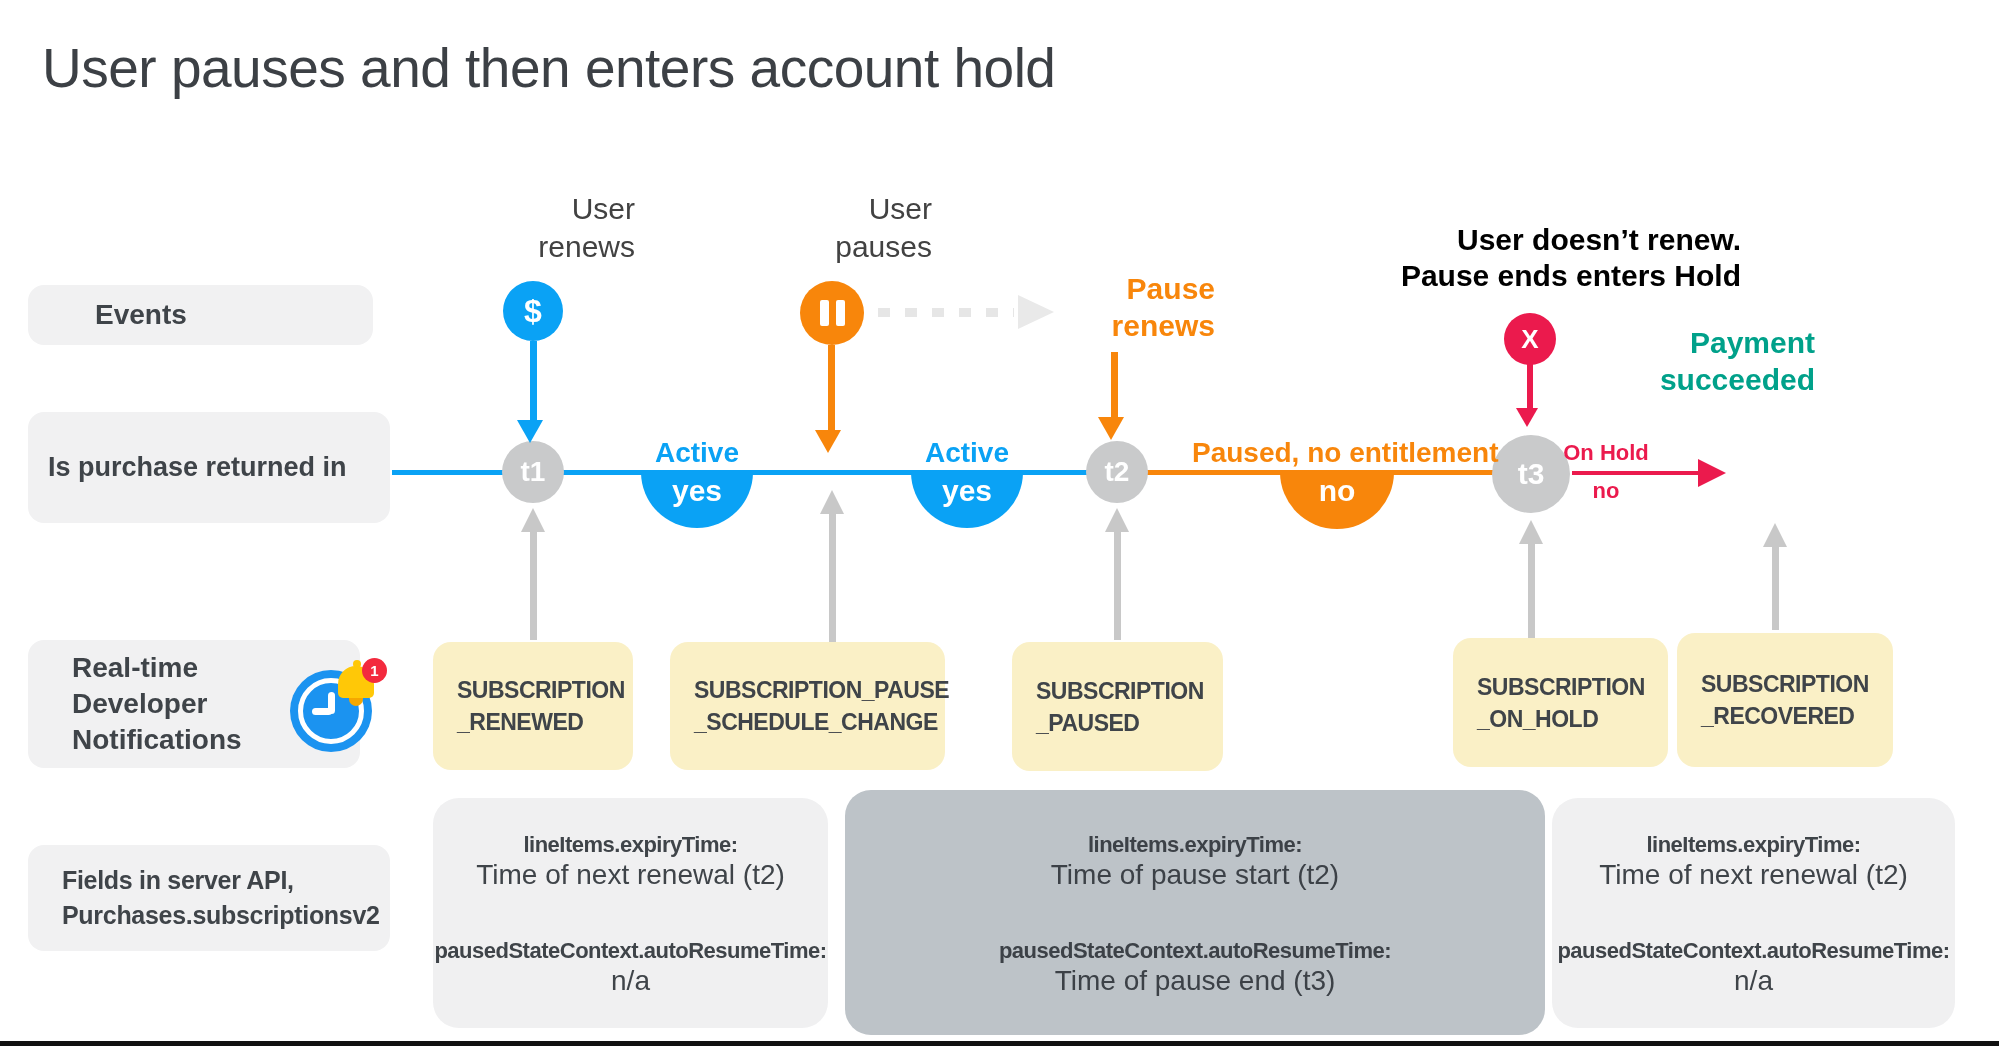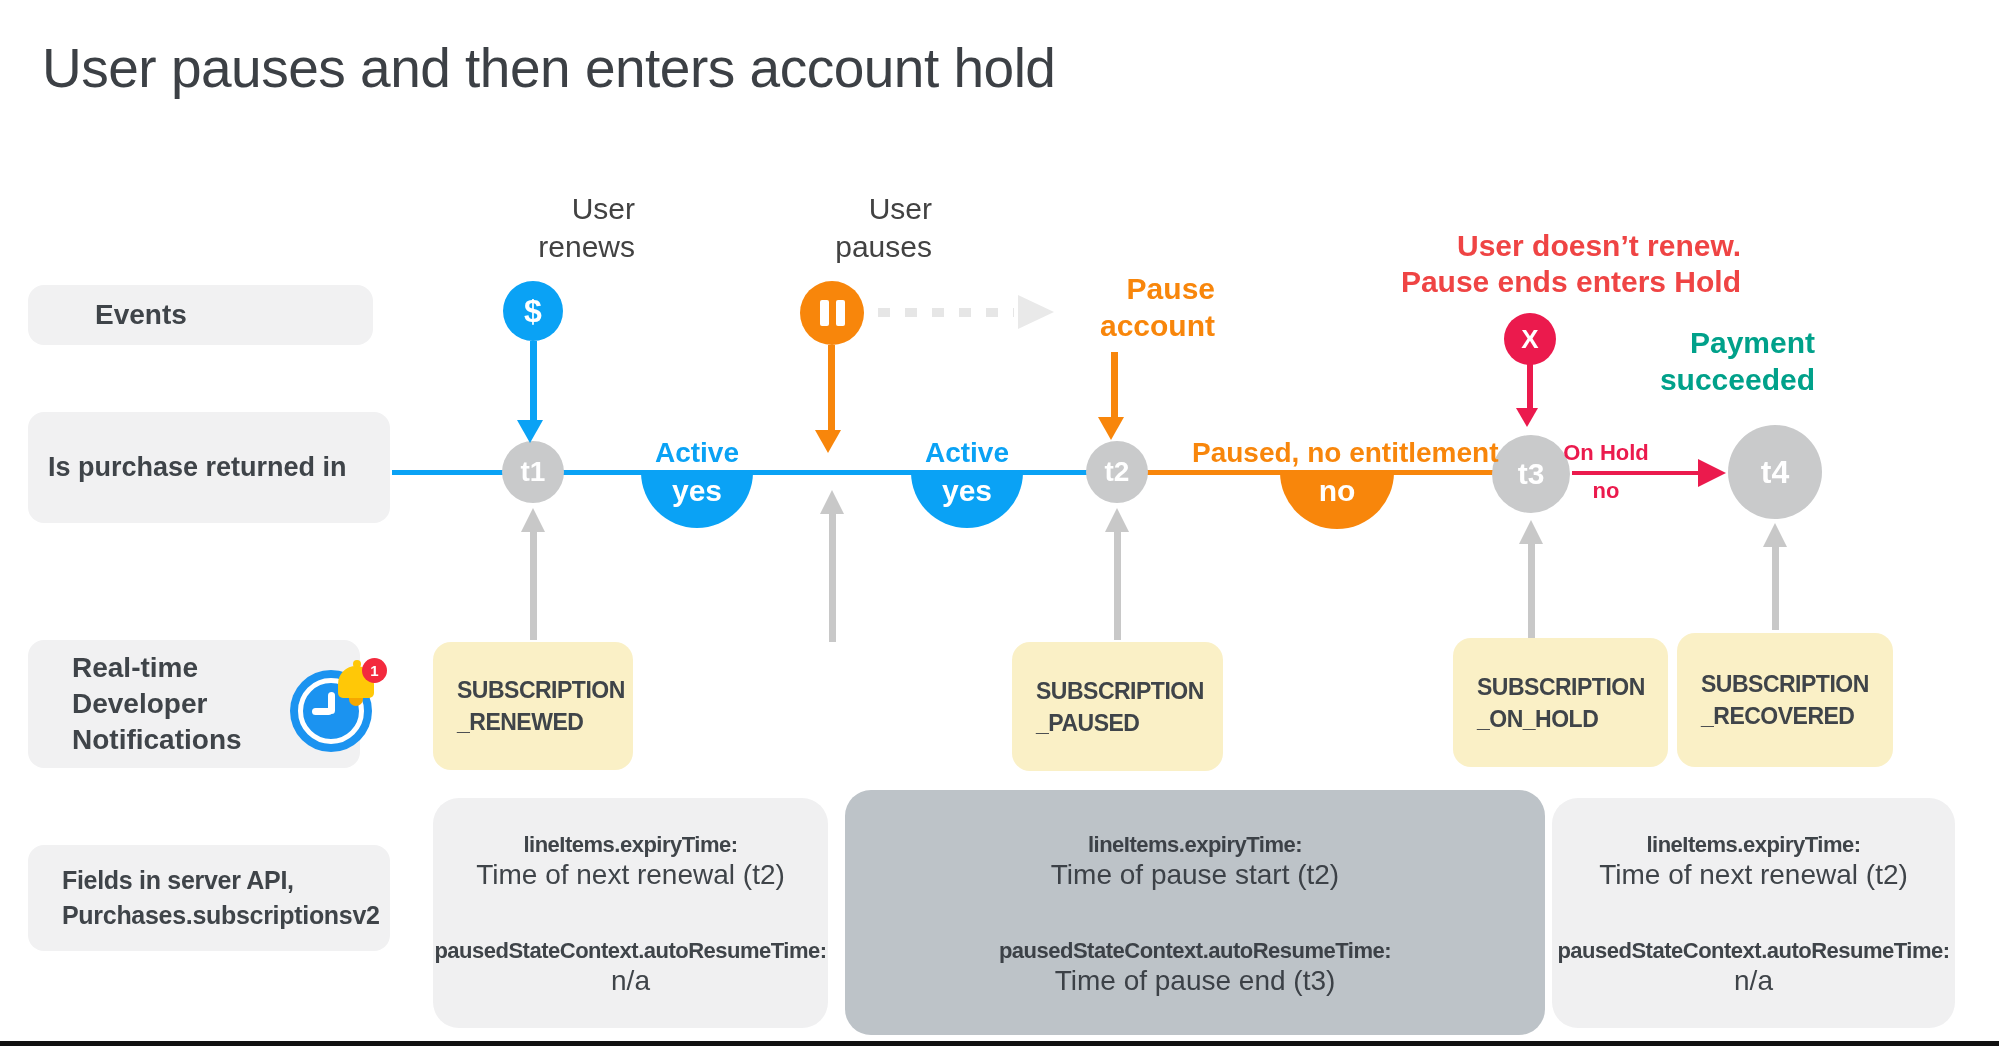--- a/index.html
+++ b/index.html
@@ -67,21 +67,21 @@
   #ev-pause{left:800px;top:281px;width:64px;height:64px;background:#f8860b;}
   .pbar{width:9px;height:26px;background:#fff;border-radius:2px;}
   #ev-pause .pbar+.pbar{margin-left:7px;}
   #ev-x{left:1504px;top:313px;width:52px;height:52px;background:#eb1a4d;font-size:26px;}
 
   
   .pretext{white-space:pre-line;text-align:right;}
   #txt-renews{left:435px;top:190px;width:200px;font-size:30px;line-height:38px;color:#424242;}
   #txt-pauses{left:732px;top:190px;width:200px;font-size:30px;line-height:38px;color:#424242;}
   #txt-pause-starts{left:1015px;top:270px;width:200px;font-size:30px;line-height:37px;color:#f8860b;font-weight:bold;}
-  #txt-hold{left:1341px;top:228px;width:400px;font-size:30px;line-height:36px;color:#ef4444;font-weight:bold;}
+  #txt-hold{left:1341px;top:222px;width:400px;font-size:30px;line-height:36px;color:#000000;font-weight:bold;}
   #txt-payment{left:1615px;top:324px;width:200px;font-size:30px;line-height:37px;color:#00a18a;font-weight:bold;}
 
   
   .shaft{width:7px;}
   .down-head{width:0;height:0;border-left:13px solid transparent;border-right:13px solid transparent;}
   .up-head{width:0;height:0;border-left:12px solid transparent;border-right:12px solid transparent;}
 
   #ar-blue-shaft{left:530px;top:341px;height:80px;background:#0aa2f5;}
   #ar-blue-head{left:517px;top:420px;border-top:23px solid #0aa2f5;}
   #ar-orange-shaft{left:828px;top:345px;height:86px;background:#f8860b;}
@@ -160,21 +160,20 @@
   </div>
 
   <div id="seg-blue" class="abs seg"></div>
   <div id="seg-orange" class="abs seg"></div>
   <div id="seg-red" class="abs"></div>
   <div id="seg-red-head" class="abs"></div>
 
   <div id="node-t1" class="abs node">t1</div>
   <div id="node-t2" class="abs node">t2</div>
   <div id="node-t3" class="abs node">t3</div>
-  <div id="node-t4" class="abs node">t4</div>
 
   <div id="active1" class="abs seg-label">Active</div>
   <div id="yes1" class="abs half">yes</div>
   <div id="active2" class="abs seg-label">Active</div>
   <div id="yes2" class="abs half">yes</div>
   <div id="paused-label" class="abs seg-label">Paused, no entitlement</div>
   <div id="no1" class="abs half">no</div>
   <div id="onhold-label" class="abs seg-label">On Hold</div>
   <div id="onhold-no" class="abs seg-label">no</div>
 
@@ -183,21 +182,21 @@
       <span class="pbar"></span>
       <span class="pbar"></span>
     </div>
   <div id="ev-x" class="abs evc">X</div>
 
   <div id="txt-renews" class="abs pretext">User
 renews</div>
   <div id="txt-pauses" class="abs pretext">User
 pauses</div>
   <div id="txt-pause-starts" class="abs pretext">Pause
-account</div>
+renews</div>
   <div id="txt-hold" class="abs pretext">User doesn’t renew.
 Pause ends enters Hold</div>
   <div id="txt-payment" class="abs pretext">Payment
 succeeded</div>
 
   <div id="ar-blue-shaft" class="abs shaft"></div>
   <div id="ar-blue-head" class="abs down-head"></div>
   <div id="ar-orange-shaft" class="abs shaft"></div>
   <div id="ar-orange-head" class="abs down-head"></div>
   <div id="ar-ps-shaft" class="abs shaft"></div>
@@ -214,20 +213,22 @@
     <div id="up2-s" class="abs shaft gray-shaft"></div>
   <div id="up3-h" class="abs up-head"></div>
     <div id="up3-s" class="abs shaft gray-shaft"></div>
   <div id="up4-h" class="abs up-head"></div>
     <div id="up4-s" class="abs shaft gray-shaft"></div>
   <div id="up5-h" class="abs up-head"></div>
     <div id="up5-s" class="abs shaft gray-shaft"></div>
 
   <div id="y1" class="abs ybox">SUBSCRIPTION
 _RENEWED</div>
+  <div id="y2" class="abs ybox">SUBSCRIPTION_PAUSE
+_SCHEDULE_CHANGE</div>
   <div id="y3" class="abs ybox">SUBSCRIPTION
 _PAUSED</div>
   <div id="y4" class="abs ybox">SUBSCRIPTION
 _ON_HOLD</div>
   <div id="y5" class="abs ybox">SUBSCRIPTION
 _RECOVERED</div>
 
   <div id="f1" class="abs fbox">
     <div class="k">lineItems.expiryTime:</div>
     <div class="v">Time of next renewal (t2)</div>

